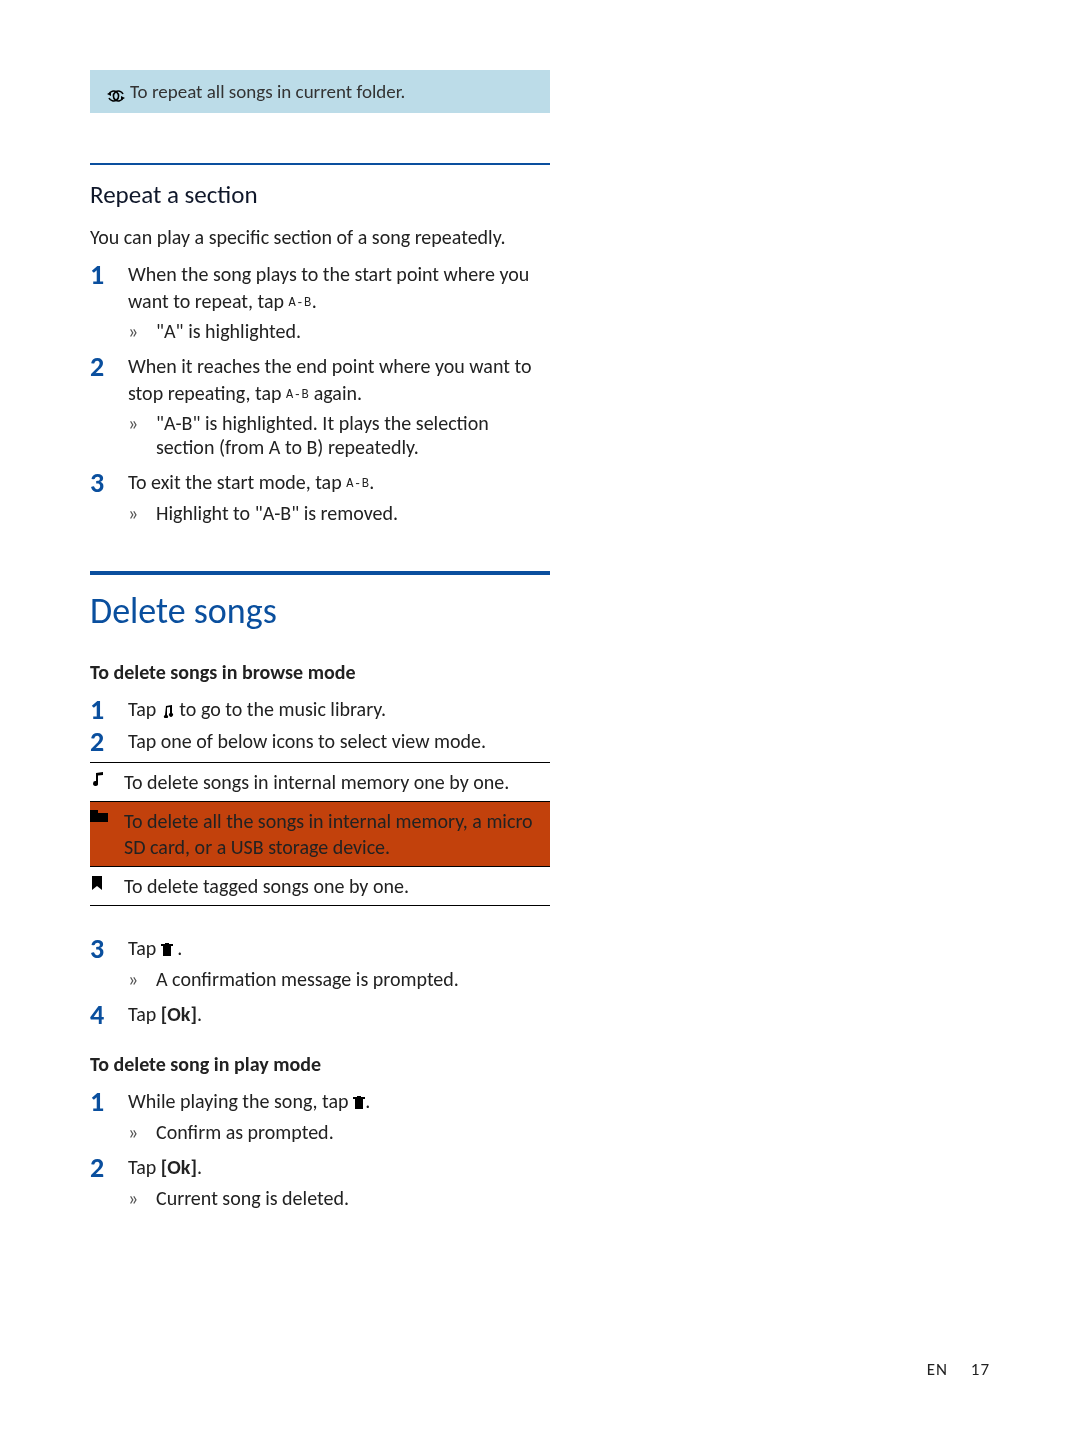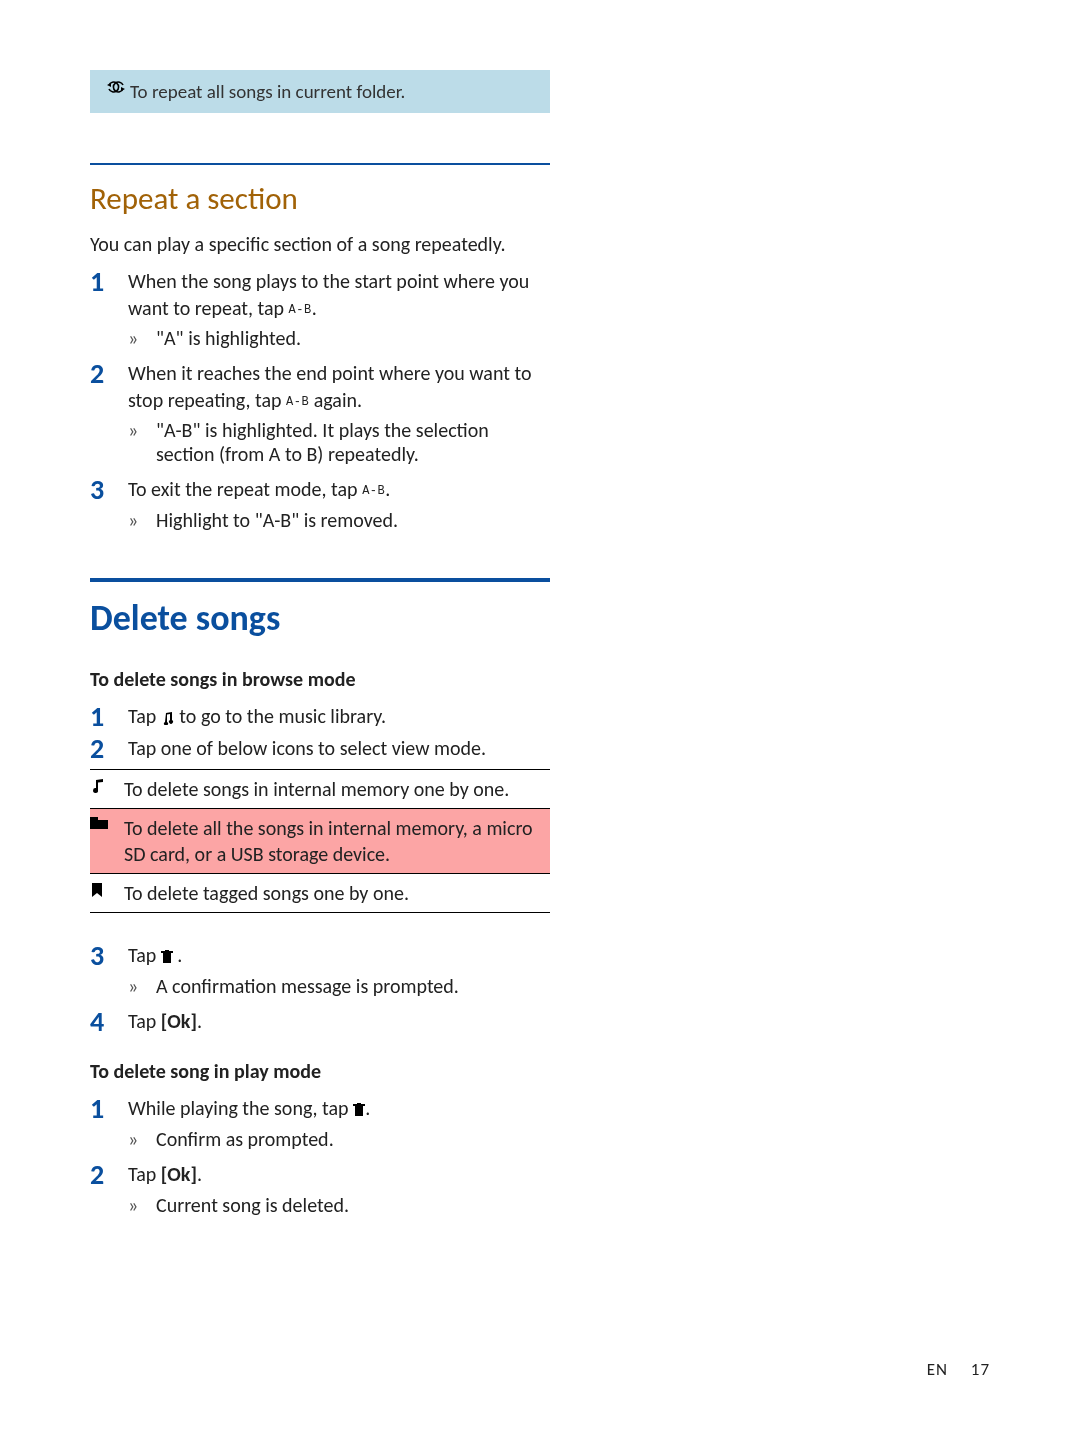--- a/index.html
+++ b/index.html
@@ -14,47 +14,47 @@
     position: relative;
   }
   .page {
     padding: 70px 90px 40px 90px;
     width: 460px;
   }
   .callout {
     background: #bcdce8;
     padding: 10px 12px;
     display: flex;
-    align-items: flex-start;
+    align-items: flex-end;
     font-size: 19px;
     color: #333;
     margin-bottom: 50px;
   }
   .callout .ic {
     width: 28px;
     flex: 0 0 28px;
     display: flex;
     justify-content: center;
   }
   .hrule {
     border-top: 2px solid #0a4f9e;
     margin: 0 0 14px 0;
   }
   .hrule.thick {
     border-top: 4px solid #0a4f9e;
   }
   h2.subhead {
-    color: #a16207;
+    color: #0f172a;
     font-weight: 400;
-    font-size: 31px;
+    font-size: 25px;
     margin: 7px 0 14px 0;
   }
   h1.mainhead {
     color: #0a4f9e;
-    font-weight: 700;
+    font-weight: 400;
     font-size: 36px;
     margin: 6px 0 26px 0;
   }
   p.body {
     font-size: 20px;
     line-height: 1.35;
     margin: 0 0 10px 0;
   }
   .step {
     display: flex;
@@ -105,21 +105,21 @@
     line-height: 1.3;
   }
   .icon-row .ic {
     flex: 0 0 34px;
     display: flex;
     justify-content: flex-start;
     align-items: flex-start;
     padding-top: 2px;
   }
   .icon-row.hl {
-    background: #fca5a5;
+    background: #c2410c;
   }
   svg.i { display: block; }
   .footer {
     position: absolute;
     bottom: 60px;
     right: 90px;
     font-size: 17px;
     color: #222;
     letter-spacing: 1px;
   }
@@ -165,21 +165,21 @@
     </div>
   </div>
   <div class="result">
     <span class="arrow">»</span>
     <span>"A-B" is highlighted. It plays the selection section (from A to B) repeatedly.</span>
   </div>
 
   <div class="step">
     <div class="num">3</div>
     <div class="content">
-      <span>To exit the repeat mode, tap </span><span class="ab">A-B</span><span>.</span>
+      <span>To exit the start mode, tap </span><span class="ab">A-B</span><span>.</span>
     </div>
   </div>
   <div class="result">
     <span class="arrow">»</span>
     <span>Highlight to "A-B" is removed.</span>
   </div>
 
   <div style="height:36px"></div>
   <div class="hrule thick"></div>
   <h1 class="mainhead">Delete songs</h1>

